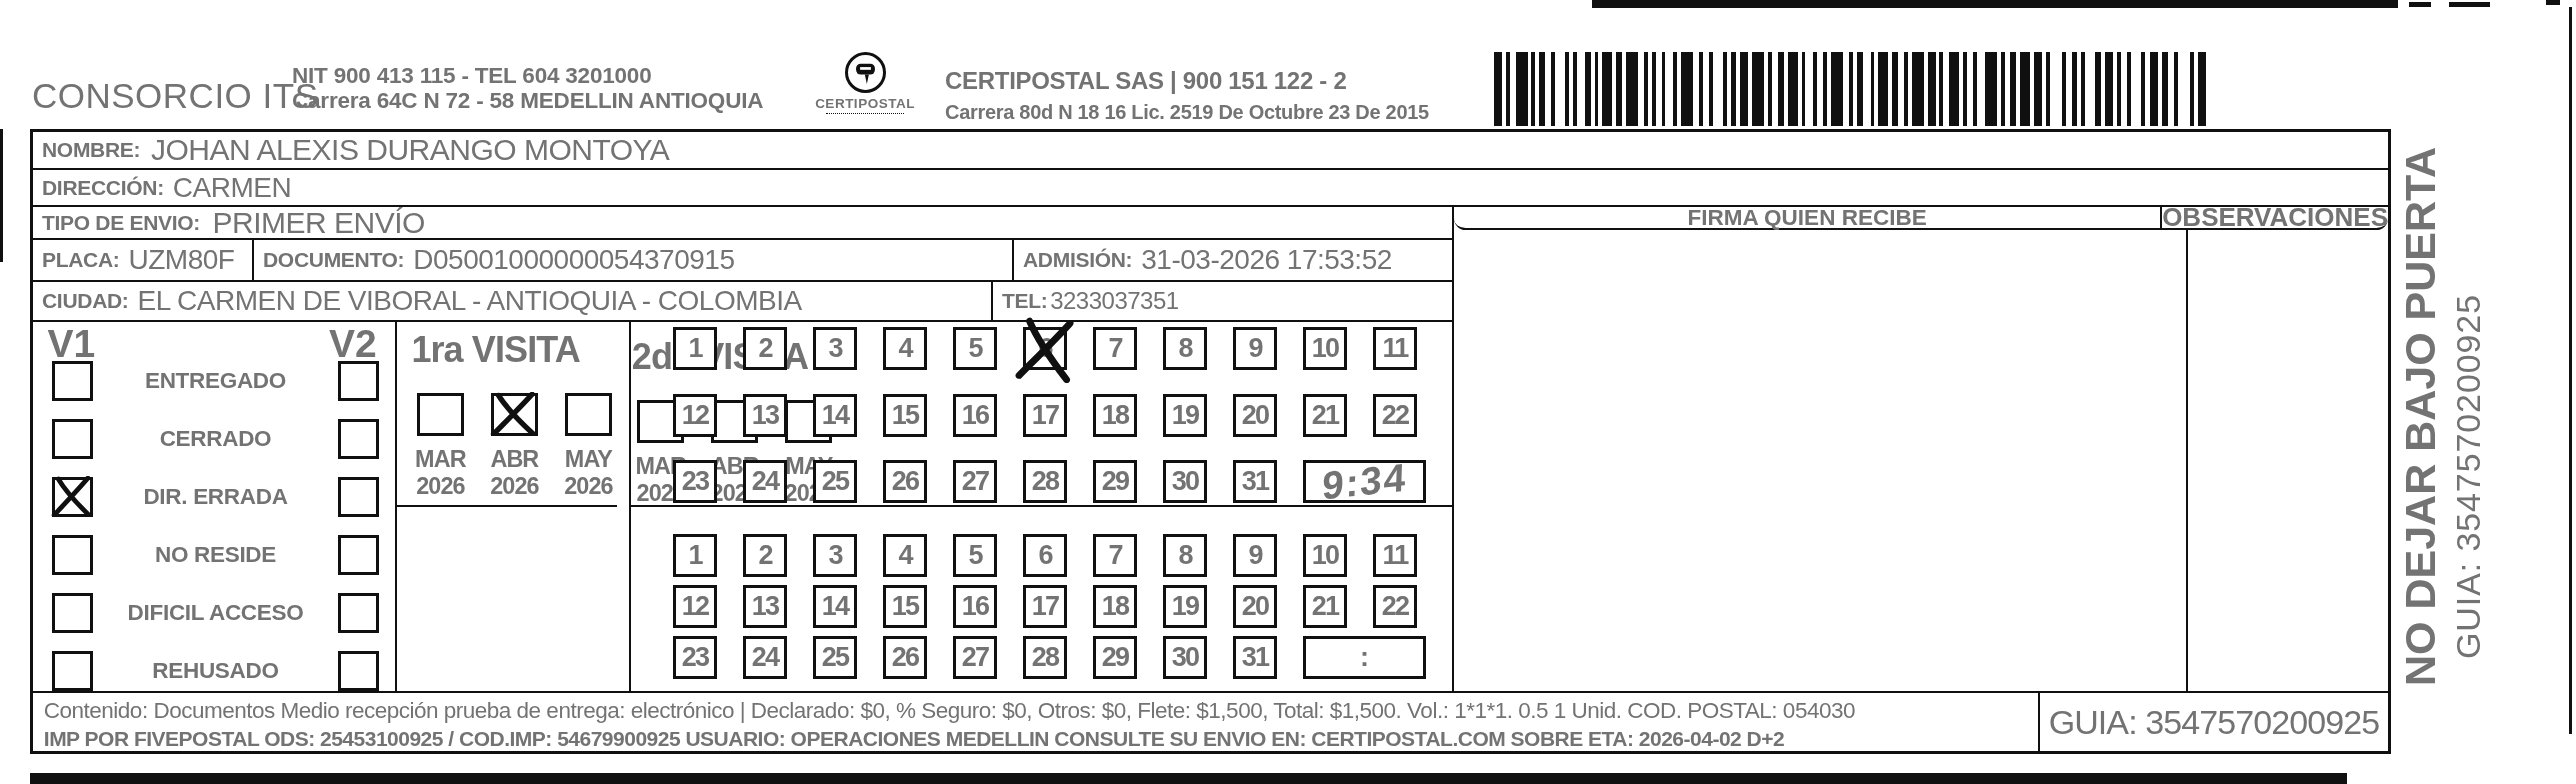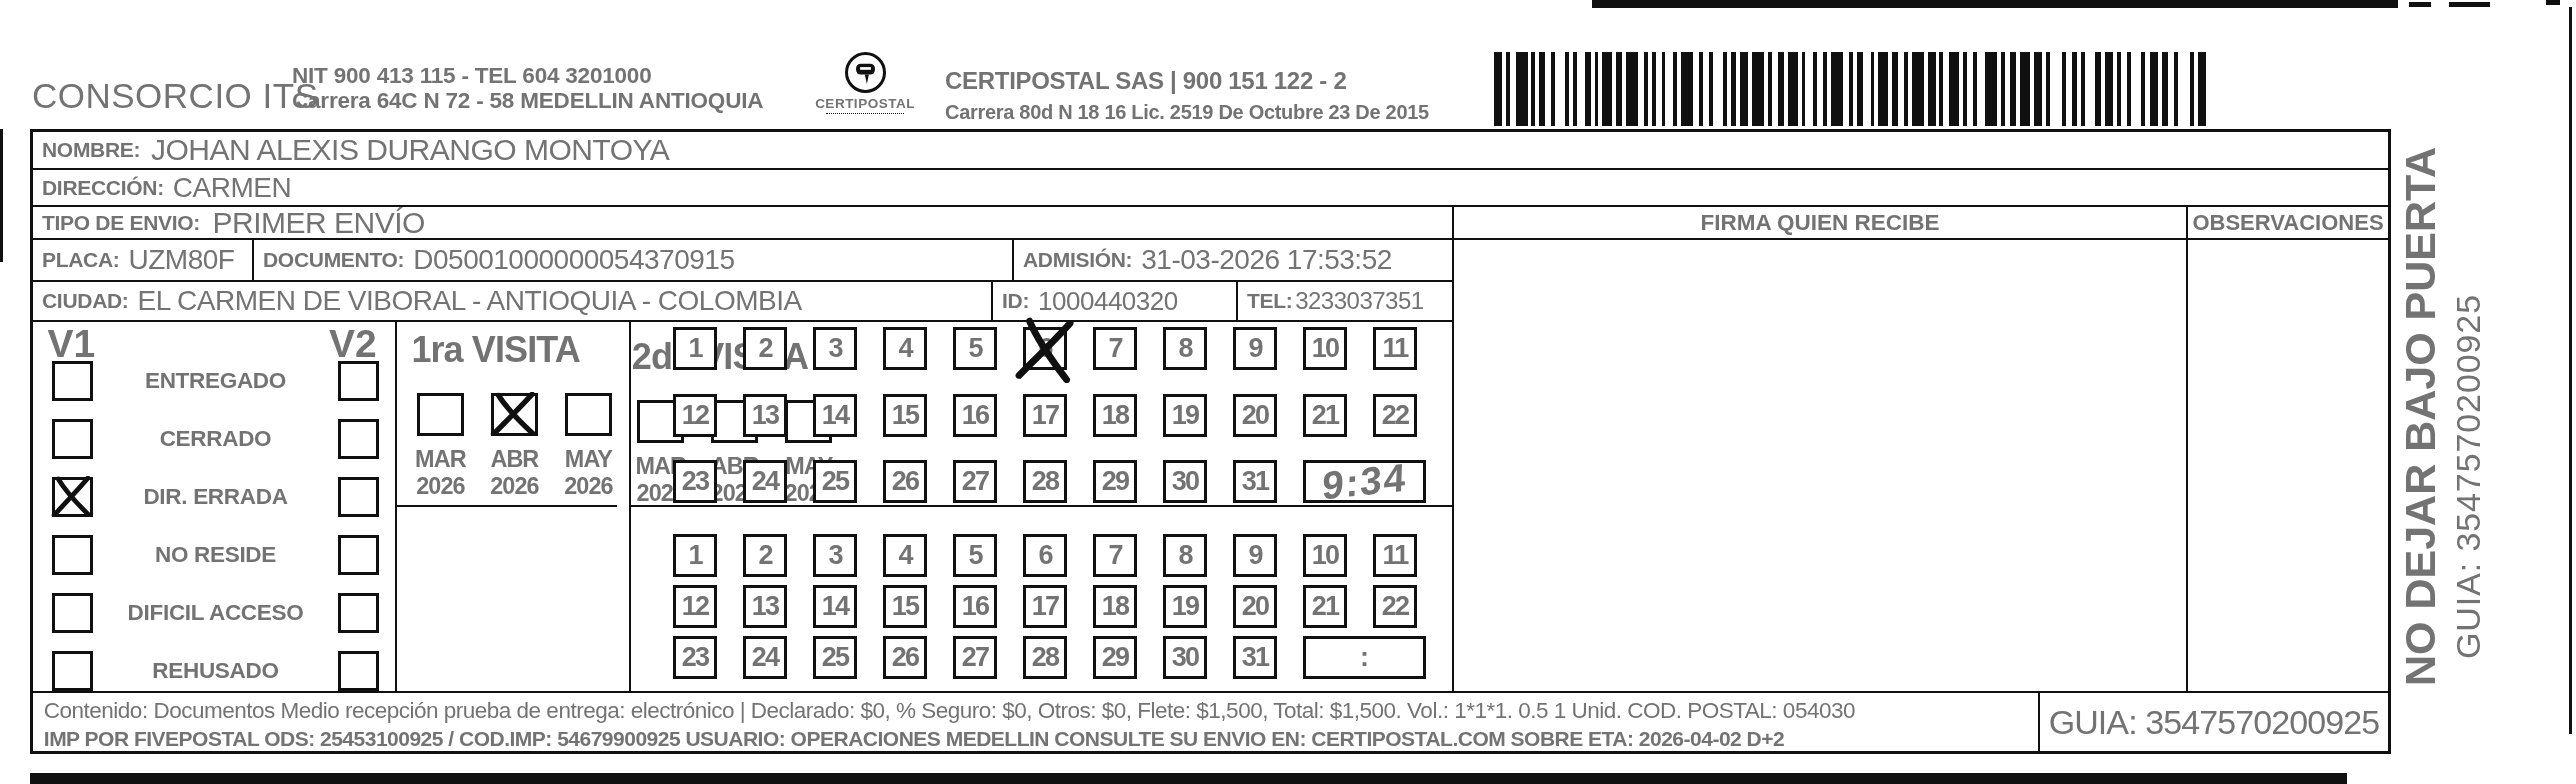--- a/index.html
+++ b/index.html
@@ -74,24 +74,24 @@
   .day-section.second .day-row{margin-bottom:8px;}
   .day-box{width:44px;height:43px;border:3.6px solid #101010;box-sizing:border-box;display:flex;align-items:center;
            justify-content:center;font-weight:bold;font-size:27px;letter-spacing:-1.8px;position:relative;background:#fff;}
   .time-box{width:123px;height:43px;border:3.6px solid #101010;box-sizing:border-box;display:flex;
             align-items:center;justify-content:center;position:relative;background:#fff;}
   .hand{font-size:39px;font-weight:bold;letter-spacing:1.8px;transform:rotate(-6deg) skewX(-8deg);}
   .time-colon{font-size:27px;font-weight:bold;}
 
   
   .mid-right{flex:1;display:flex;flex-direction:column;min-width:0;}
-  .sig-header{height:33px;display:flex;border-bottom:2.7px solid #101010;box-sizing:border-box;}
+  .sig-header{height:23px;display:flex;border-bottom:2.7px solid #101010;box-sizing:border-box;border-radius:13px;}
   .firma-cell{width:734px;border-right:2.7px solid #101010;display:flex;align-items:center;justify-content:center;
               font-weight:bold;font-size:22.5px;box-sizing:border-box;}
-  .obs-cell{flex:1;display:flex;align-items:center;justify-content:center;font-weight:bold;font-size:22px;}
+  .obs-cell{flex:1;display:flex;align-items:center;justify-content:center;font-weight:bold;font-size:26px;}
   .sig-body{flex:1;display:flex;min-height:0;}
   .firma-space{width:734px;border-right:2.7px solid #101010;box-sizing:border-box;}
   .obs-space{flex:1;}
 
   
   .footer{height:60px;border-top:2.7px solid #101010;display:flex;box-sizing:border-box;}
   .footer-text{flex:1;padding:4.5px 0 0 10.8px;overflow:hidden;}
   .footer-line1{font-size:22.5px;letter-spacing:-0.5px;white-space:nowrap;}
   .footer-line2{font-size:21px;font-weight:bold;letter-spacing:-0.5px;white-space:nowrap;margin-top:3.6px;}
   .guia-cell{width:350px;border-left:2.7px solid #101010;display:flex;align-items:center;justify-content:center;
@@ -301,24 +301,20 @@
           <div class="cell last">
             <span class="flabel">ADMISIÓN:</span>
             <span class="fvalue nw">31-03-2026 17:53:52</span>
           </div>
         </div>
 
         <div class="row-ciudad">
           <div class="cell ciudad-cell">
             <span class="flabel">CIUDAD:</span>
             <span class="fvalue nw">EL CARMEN DE VIBORAL - ANTIOQUIA - COLOMBIA</span>
-          </div>
-          <div class="cell id-cell">
-            <span class="flabel">ID:</span>
-            <span class="fvalue nw" style="font-size:26px">1000440320</span>
           </div>
           <div class="cell last tel-cell">
             <span class="flabel">TEL:</span>
             <span class="fvalue nw" style="font-size:24px">3233037351</span>
           </div>
         </div>
 
         <div class="visits">
 
           <div class="v-panel">

